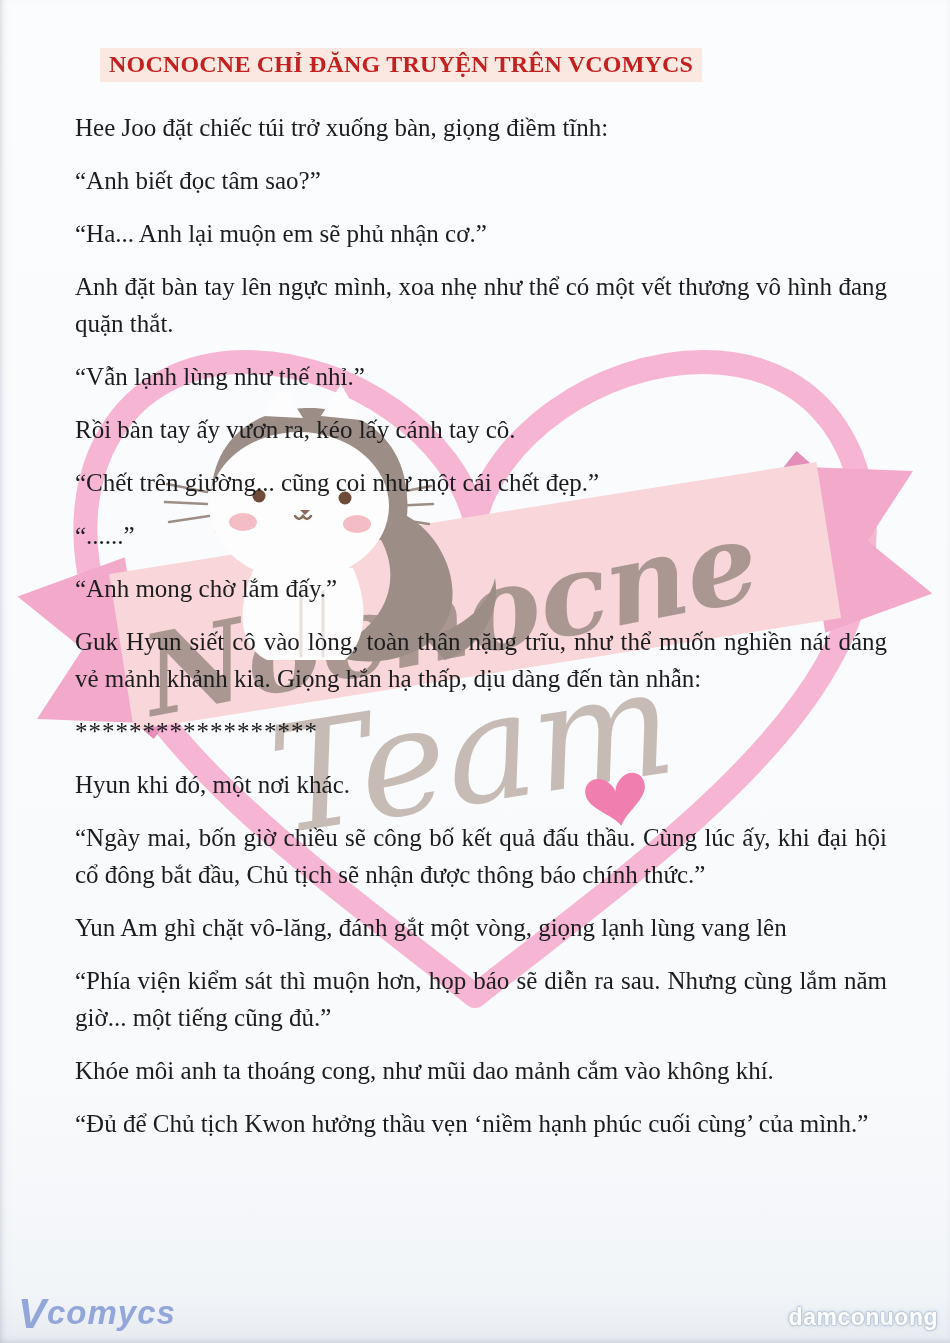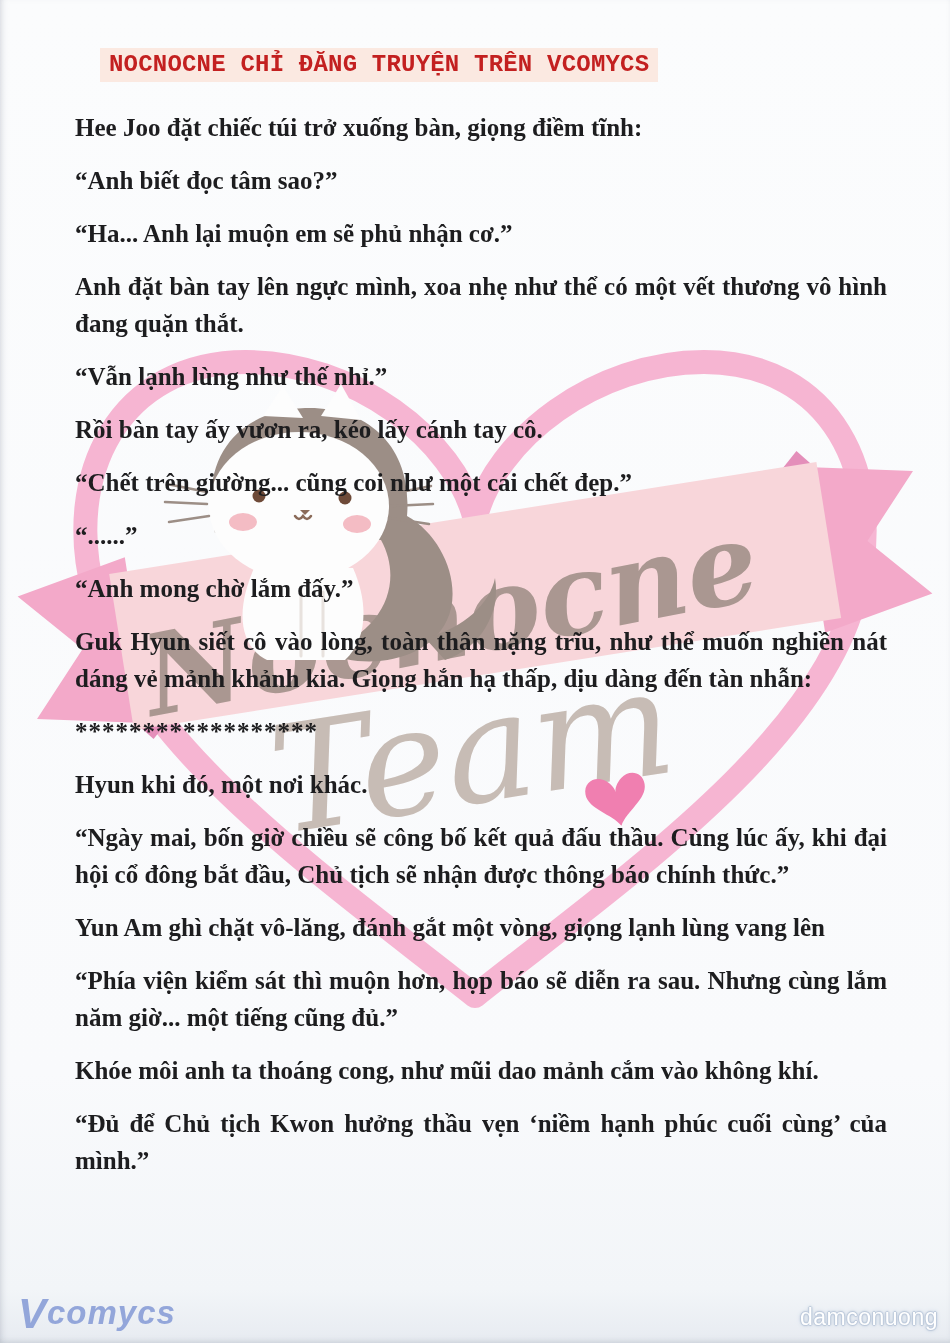--- a/index.html
+++ b/index.html
@@ -28,26 +28,25 @@
   .notice{
     display:inline-block;
     margin:0 0 27px 25px;
     padding:3px 9px 4px 9px;
     background:#fbe9e1;
     color:#c32020;
     font-weight:700;
     font-size:24px;
     letter-spacing:.2px;
     white-space:nowrap;
-    font-family:Liberation Mono, monospace;
   }
   .paragraphs p{
     margin:0 0 16px 0;
     font-size:25px;
-    font-weight:700;
+    font-weight:400;
     line-height:37px;
     color:#1d1d1f;
     text-align:justify;
     text-justify:inter-word;
   }
   .paragraphs p.asterisk-divider{
     letter-spacing:1px;
     text-align:left;
   }
   
@@ -57,21 +56,21 @@
     font-style:italic;font-weight:700;
     color:#93a6da;
     letter-spacing:1px;
     line-height:1;
   }
   .vcomycs .v{font-size:42px;vertical-align:-4px;}
   .vcomycs .rest{font-size:33px;}
   .credit{
     position:absolute;right:12px;bottom:12px;z-index:3;
     font-family:"Liberation Sans", sans-serif;
-    font-weight:400;font-size:23px;letter-spacing:.5px;
+    font-weight:700;font-size:23px;letter-spacing:.5px;
     color:#ffffff;
     text-shadow:
       0 0 3px #b9c6d8, 0 0 5px #c6d2e2,
       1px 0 1px #bac7d9, -1px 0 1px #bac7d9,
       0 1px 1px #bac7d9, 0 -1px 1px #bac7d9;
   }
 </style>
 </head>
 <body>
 

